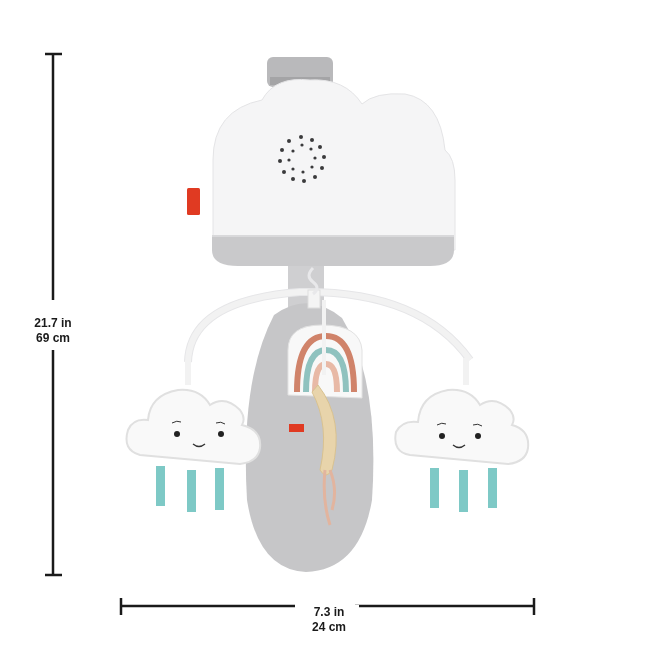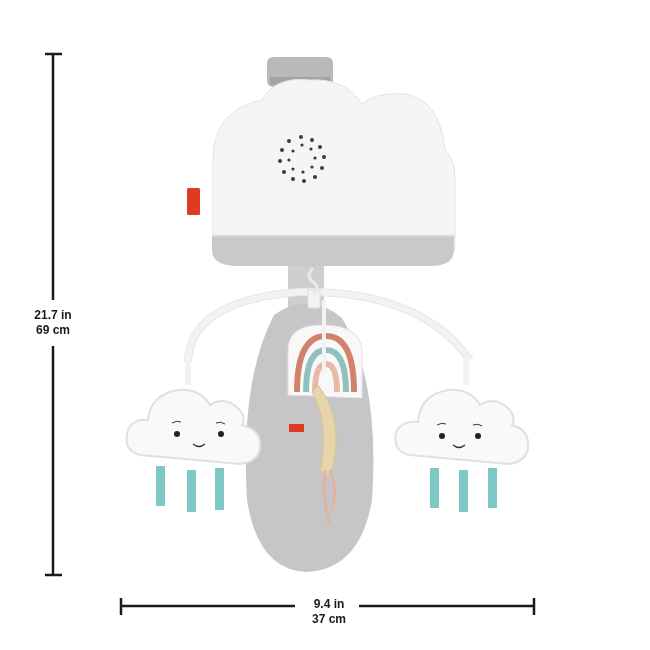--- a/index.html
+++ b/index.html
@@ -1,20 +1,20 @@
 <!DOCTYPE html>
 <html><head>
 <meta charset="utf-8">
 <style>
   html, body { margin: 0; padding: 0; background: #ffffff; }
   body { width: 650px; height: 650px; position: relative; overflow: hidden;
          font-family: "Liberation Sans", "DejaVu Sans", sans-serif; }
   .stage { position: absolute; left: 0; top: 0; width: 650px; height: 650px; }
   .dim-label { position: absolute; text-align: center; font-weight: bold;
-               font-size: 12px; line-height: 15px; color: #1a1a1a; background: #fff; }
+               font-size: 12px; line-height: 15px; color: #1a1a1a; background: #fff; margin-top: 8px; }
   .dim-label span { display: block; }
   #height-label { left: 22px; top: 304px; width: 62px; padding: 4px 0; }
   #width-label { left: 299px; top: 597px; width: 52px; padding: 0 4px; }
   svg { position: absolute; left: 0; top: 0; }
 </style>
 </head>
 <body>
 
 <div class="stage">
 
@@ -122,17 +122,17 @@
     <path d="M453 445 q6 5 12 0" stroke="#333" stroke-width="1.3" fill="none"></path>
   </g>
 </svg>
 
 <div class="dim-label" id="height-label">
   <span>21.7 in</span>
   <span>69 cm</span>
 </div>
 
 <div class="dim-label" id="width-label">
-  <span>9.4 in</span>
-  <span>37 cm</span>
+  <span>7.3 in</span>
+  <span>24 cm</span>
 </div>
 
 </div>
 
 </body></html>

